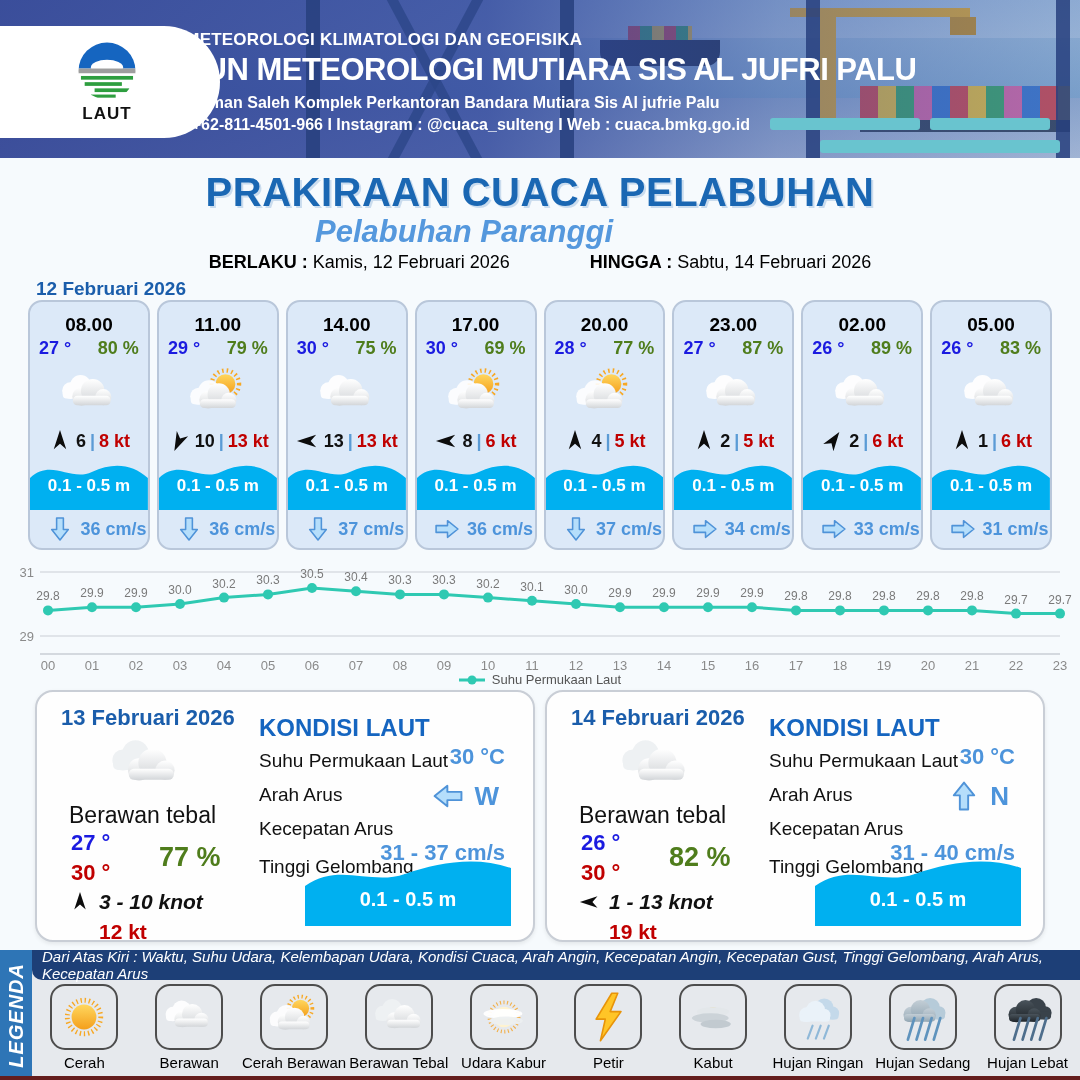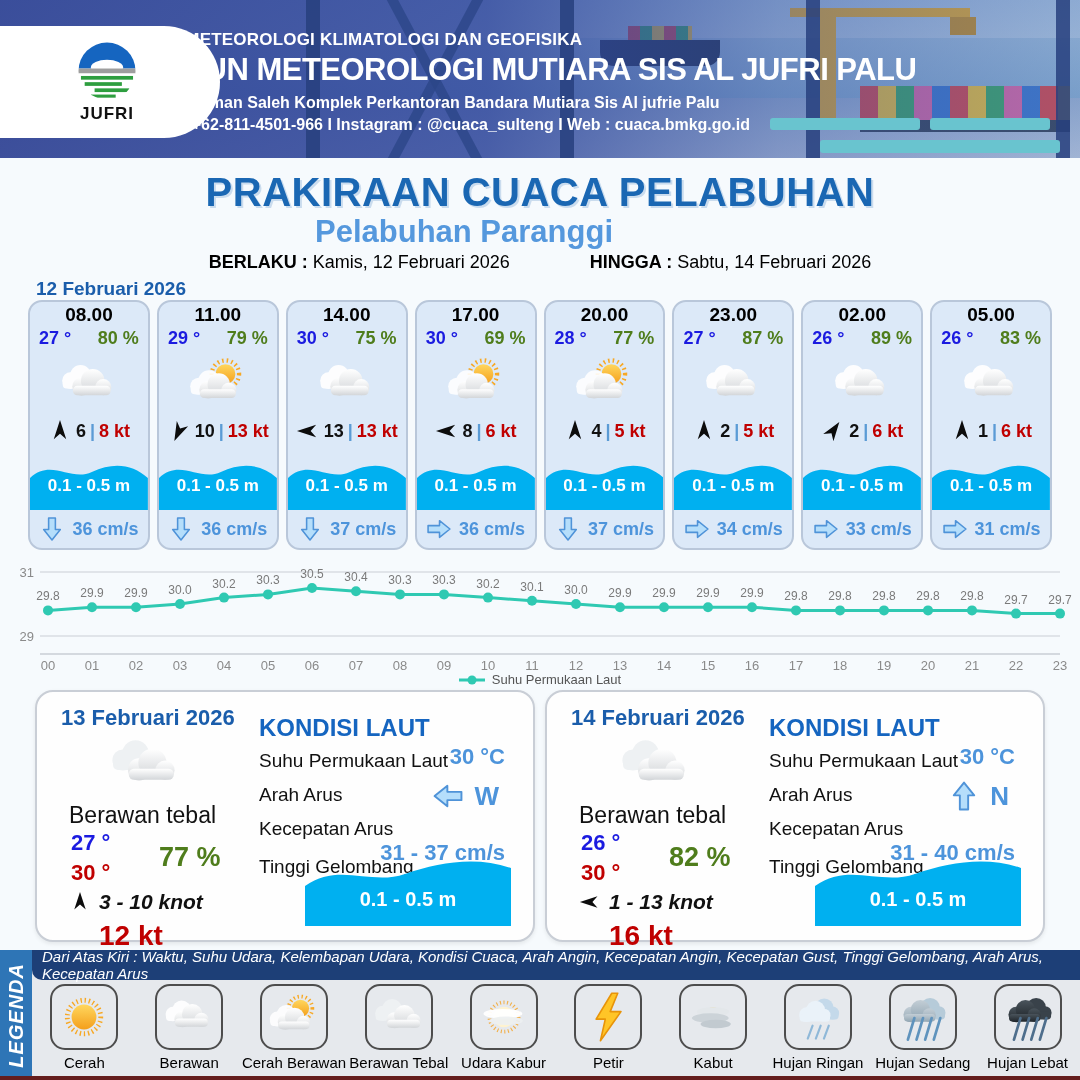--- a/index.html
+++ b/index.html
@@ -23,62 +23,62 @@
   .hdr-line4 { font-size:16px; font-weight:bold; margin-top:4px; }
   .logo-pill { position:absolute; left:-36px; top:26px; width:256px; height:112px; background:#fff; border-radius:0 58px 58px 0; z-index:6;
                display:flex; flex-direction:column; align-items:center; justify-content:center; padding-left:30px; }
   .logo-txt { font-size:17px; font-weight:bold; color:#111; letter-spacing:1px; margin-top:2px; }
 
   
   .main-title { position:absolute; left:0; top:170px; width:1080px; text-align:center;
     font-size:40px; font-weight:bold; color:#1a67b3; letter-spacing:.5px;
     text-shadow:2px 2px 0 rgba(165,195,225,.55); }
   .sub-title { position:absolute; left:0; top:214px; width:928px; text-align:center;
-    font-size:31px; font-weight:bold; color:#5598dd; }
+    font-size:31px; font-weight:bold; color:#5598dd;font-style:italic; }
   .valid-row { position:absolute; left:0; top:252px; width:1080px; text-align:center; font-size:18px; color:#000; }
   .valid-row b { font-weight:bold; }
   .valid-sp { display:inline-block; width:70px; }
 
   
   .fc-date { position:absolute; left:36px; top:278px; font-size:19px; font-weight:bold; color:#1a5dab; }
   .cards { position:absolute; left:28px; top:300px; width:1024px; display:flex; gap:7px; }
   .card { width:122px; height:250px; background:#dce9f8; border:2px solid #b9c7da; border-radius:14px; overflow:hidden; position:relative; }
-  .c-time { text-align:center; font-size:19px; font-weight:bold; color:#000; margin-top:2px; }
+  .c-time { text-align:center; font-size:19px; font-weight:bold; color:#000; margin-top:12px; }
   .c-th { display:flex; justify-content:space-between; padding:2px 9px 0 9px; font-size:18px; font-weight:bold; }
   .c-temp { color:#1b1be0; } .c-hum { color:#4f7d1c; }
   .c-icon { display:block; margin:4px auto 0 auto; width:68px; height:62px; }
   .c-wind { display:flex; align-items:center; justify-content:center; gap:4px; margin-top:2px; height:28px; }
   .c-wind .dart { width:24px; height:24px; flex:0 0 auto; }
   .c-wspd { font-size:18px; font-weight:bold; color:#111; }
   .c-div { font-size:18px; color:#5b9bd5; font-weight:bold; }
   .c-gust { font-size:18px; font-weight:bold; color:#c00000; }
   .c-wave { position:absolute; left:0; bottom:38px; width:100%; height:58px; }
   .c-wave svg { position:absolute; left:0; top:0; width:100%; height:100%; }
   .c-wave .wv-txt { position:absolute; left:0; top:24px; width:100%; text-align:center; color:#fff; font-size:17px; font-weight:bold; }
-  .c-cur { position:absolute; left:0; bottom:0; width:100%; height:38px; display:flex; align-items:center; justify-content:center; gap:7px; }
+  .c-cur { position:absolute; left:8px; bottom:0; width:100%; height:38px; display:flex; align-items:center; justify-content:center; gap:7px; }
   .c-cur svg { width:26px; height:26px; }
   .c-cur span { font-size:18px; font-weight:bold; color:#4d94db; }
 
   
   .chart-wrap { position:absolute; left:0; top:556px; width:1080px; height:130px; }
   .chart-legend { position:absolute; left:0; top:672px; width:1080px; display:flex; align-items:center; justify-content:center; gap:7px; font-size:13px; color:#555; }
 
   
   .day-card { position:absolute; top:690px; width:500px; height:252px; background:#fefefe; border:2px solid #c9ced6; border-radius:18px; box-shadow:0 2px 4px rgba(0,0,0,.08); }
   .day-card.d0 { left:35px; } .day-card.d1 { left:545px; }
   .d-date { position:absolute; left:24px; top:13px; font-size:22px; font-weight:bold; color:#1a5dab; }
   .d-icon { position:absolute; left:62px; top:36px; width:92px; height:74px; }
   .d-cond { position:absolute; left:32px; top:110px; font-size:23px; color:#111; }
   .d-tmin { position:absolute; left:34px; top:138px; font-size:22px; font-weight:bold; color:#1b1be0; }
   .d-tmax { position:absolute; left:34px; top:168px; font-size:22px; font-weight:bold; color:#c00000; }
   .d-hum  { position:absolute; left:122px; top:150px; font-size:27px; font-weight:bold; color:#4f7d1c; }
   .d-wind { position:absolute; left:32px; top:198px; display:flex; align-items:center; gap:8px;font-style:italic; }
   .d-wind .dart { width:22px; height:22px; }
   .d-wind span { font-size:21px; font-weight:bold; color:#111; }
-  .d-gust { position:absolute; left:62px; top:228px; font-size:28px; font-weight:bold; color:#c00000; }
+  .d-gust { position:absolute; left:62px; top:228px; font-size:21px; font-weight:bold; color:#c00000; }
   .sea-head { position:absolute; left:222px; top:22px; font-size:24px; font-weight:bold; color:#1565c0; }
   .sea-lbl { position:absolute; left:222px; font-size:19px; color:#111; }
   .sea-val { position:absolute; right:28px; text-align:right; font-size:22px; font-weight:bold; color:#4d94db; }
   .sea-arrow { position:absolute; right:34px; display:flex; align-items:center; gap:10px; }
   .sea-arrow svg { width:32px; height:32px; }
   .sea-arrow b { font-size:26px; color:#4d94db; }
   .d-wavebox { position:absolute; right:22px; bottom:14px; width:206px; height:74px; }
   .d-wavebox svg { position:absolute; left:0; top:0; width:100%; height:100%; }
   .d-wavebox span { position:absolute; left:0; top:36px; width:100%; text-align:center; font-size:20px; font-weight:bold; color:#fff; }
 
@@ -240,21 +240,21 @@
         <rect x="0" y="0" width="100" height="46" fill="#1565c0"></rect>
         <ellipse cx="50" cy="44" rx="26" ry="12" fill="#ffffff"></ellipse>
         <rect x="0" y="46" width="100" height="8" fill="#9e9e9e"></rect>
         <rect x="0" y="54" width="100" height="46" fill="#ffffff"></rect>
         <rect x="8" y="58" width="84" height="6" fill="#2e9e3f"></rect>
         <rect x="14" y="68" width="60" height="6" fill="#2e9e3f"></rect>
         <rect x="30" y="78" width="56" height="6" fill="#2e9e3f"></rect>
         <rect x="24" y="88" width="40" height="5" fill="#2e9e3f"></rect>
       </g>
     </svg>
-    <div class="logo-txt">JUFRI</div>
+    <div class="logo-txt">LAUT</div>
   </div>
 
   <div class="hdr-text">
     <div class="hdr-line1">BADAN METEOROLOGI KLIMATOLOGI DAN GEOFISIKA</div>
     <div class="hdr-line2">STASIUN METEOROLOGI MUTIARA SIS AL JUFRI PALU</div>
     <div class="hdr-line3">Jl. Abd. Rahman Saleh Komplek Perkantoran Bandara Mutiara Sis Al jufrie Palu</div>
     <div class="hdr-line4">Telp/Wa : +62-811-4501-966  I  Instagram : @cuaca_sulteng  I  Web : cuaca.bmkg.go.id</div>
   </div>
 </div>
 
@@ -645,21 +645,21 @@
   <div class="d-cond">Berawan tebal</div>
   <div class="d-tmin">26 °</div>
   <div class="d-tmax">30 °</div>
   <div class="d-hum">82 %</div>
   <div class="d-wind">
     <svg class="dart" id="day1-dart" style="transform: rotate(270deg);">
         <use href="#i-wind-dart"></use>
       </svg>
     <span>1  - 13 knot</span>
   </div>
-  <div class="d-gust">16 kt</div>
+  <div class="d-gust">19 kt</div>
   <div class="sea-head">KONDISI LAUT</div>
   <div class="sea-lbl" style="top:58px">Suhu Permukaan Laut</div>
   <div class="sea-val" style="top:52px">30 °C</div>
   <div class="sea-lbl" style="top:92px">Arah Arus</div>
   <div class="sea-arrow" style="top:88px">
     <svg id="day1-cur" style="transform: rotate(270deg);">
         <use href="#i-block-arrow"></use>
       </svg>
     <b>N</b>
   </div>

